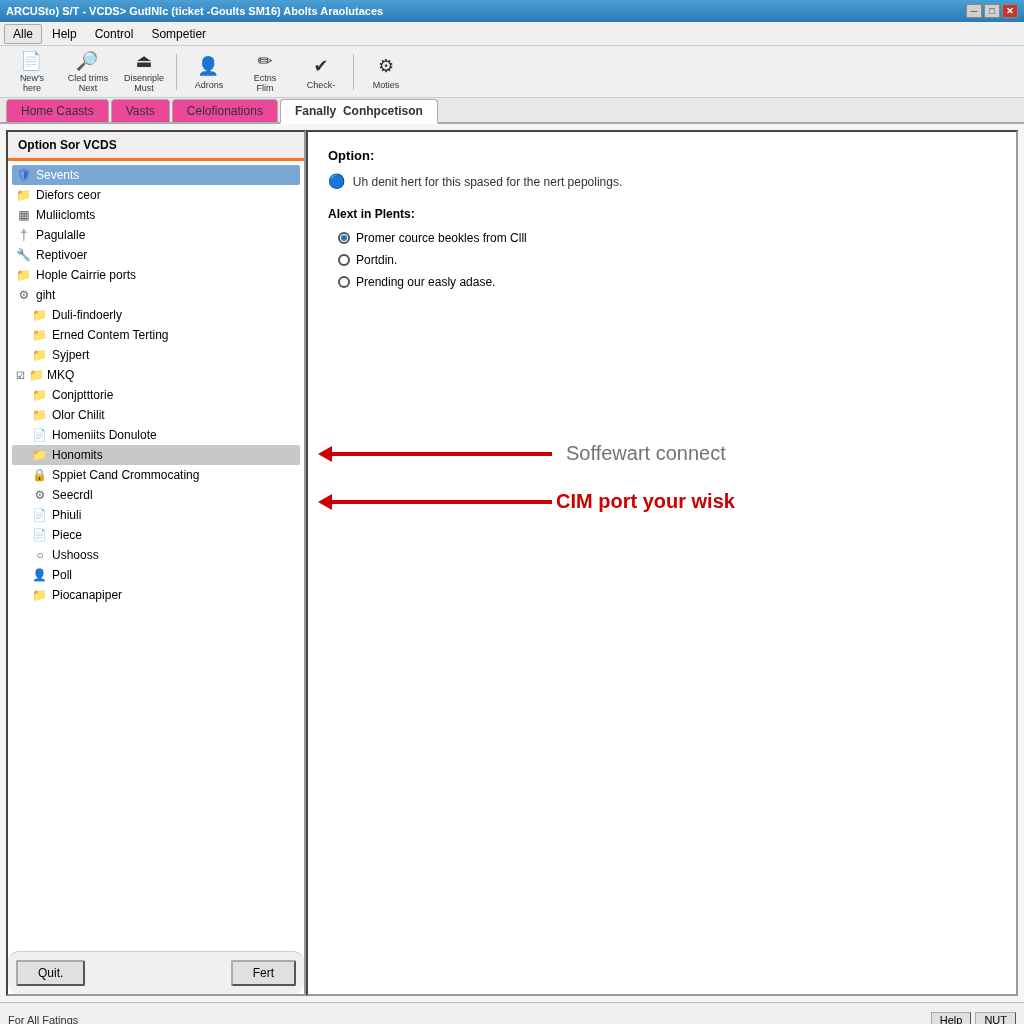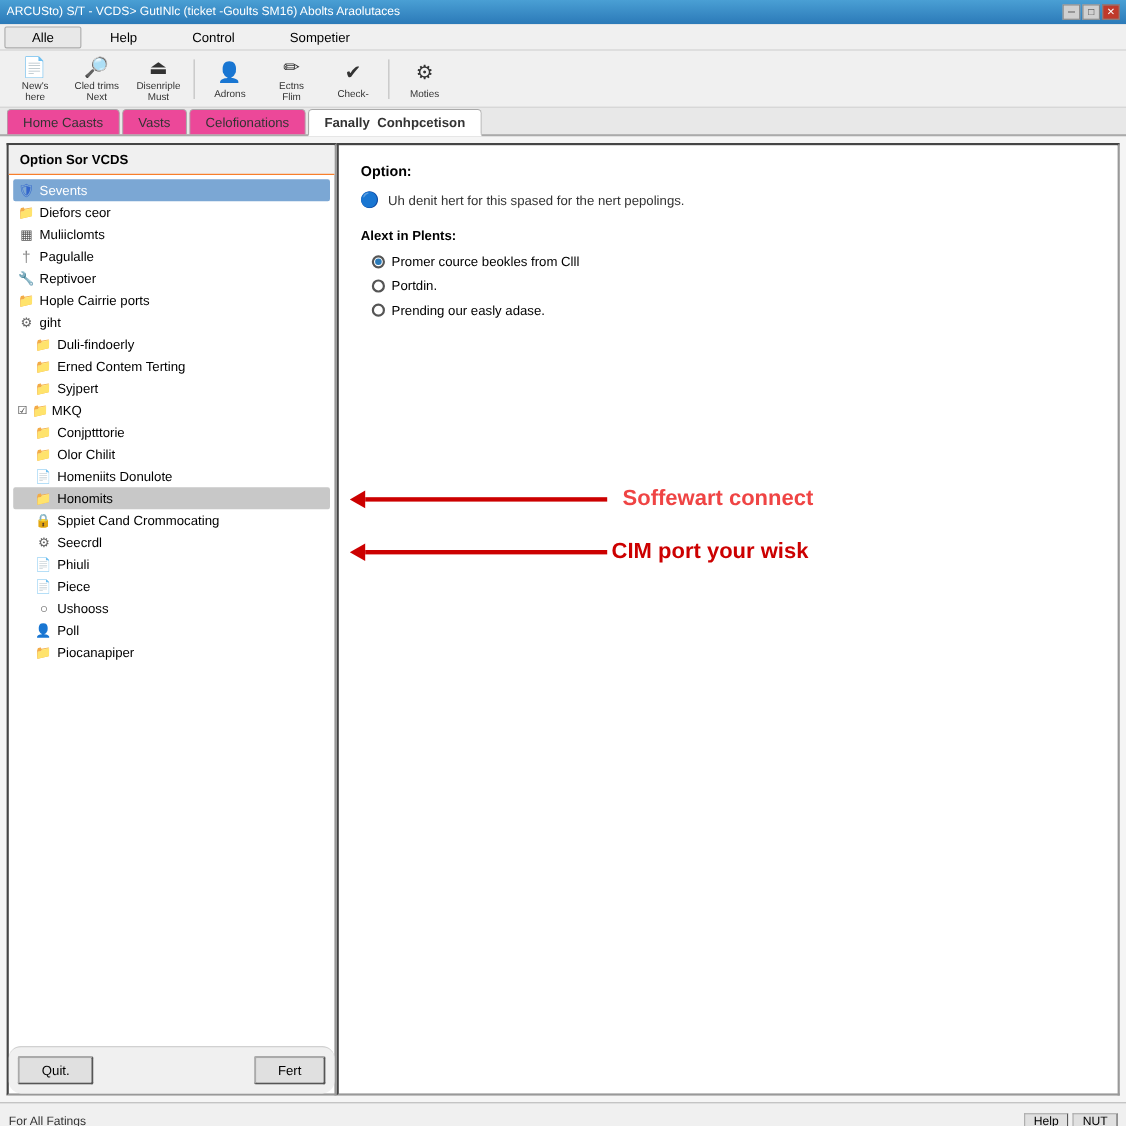--- a/index.html
+++ b/index.html
@@ -15,21 +15,21 @@
     
     .title-bar {
       background: linear-gradient(to bottom, #4a9fd4, #2b7ab8);
       height: 22px;
       display: flex;
       align-items: center;
       justify-content: space-between;
       padding: 0 6px;
       color: white;
       font-size: 11px;
-      font-weight: normal;
+      font-weight: bold;
     }
     .title-bar-text {
       flex: 1;
       overflow: hidden;
       white-space: nowrap;
       text-overflow: ellipsis;
     }
     .title-bar-controls {
       display: flex;
       gap: 2px;
@@ -55,21 +55,21 @@
     .menu-bar {
       background: #f0f0f0;
       border-bottom: 1px solid #ccc;
       display: flex;
       align-items: center;
       padding: 2px 4px;
       height: 24px;
       gap: 2px;
     }
     .menu-item {
-      padding: 2px 24px;
+      padding: 2px 8px;
       font-size: 12px;
       cursor: pointer;
       border-radius: 2px;
     }
     .menu-item.active {
       background: #e8e8e8;
       border: 1px solid #aaa;
     }
 
     
@@ -153,21 +153,21 @@
       width: 300px;
       background: #ffffff;
       border-right: 2px solid #bbb;
       display: flex;
       flex-direction: column;
       border: 2px inset #999;
       margin: 6px 0 6px 6px;
     }
     .left-panel-title {
       background: #f0f0f0;
-      border-bottom: 1px solid #f97316;
+      border-bottom: 3px solid #f97316;
       padding: 6px 10px;
       font-weight: bold;
       font-size: 12px;
     }
     .tree-container {
       flex: 1;
       overflow-y: auto;
       padding: 4px;
     }
     .tree-item {
@@ -499,21 +499,21 @@
       </div>
       <div class="radio-item">
         <div class="radio-input"></div>
         <span>Prending our easly adase.</span>
       </div>
     </div>
 
     <div style="position:absolute; top:310px; left:10px; display:flex; align-items:center;">
       <div style="width:0;height:0;border-top:8px solid transparent;border-bottom:8px solid transparent;border-right:14px solid #cc0000;"></div>
       <div style="width:220px;height:4px;background:#cc0000;"></div>
-      <span style="color:#ef4444;font-size:20px;font-weight:bold;margin-left:14px;white-space:nowrap;">Soffewart connect</span>
+      <span style="color:#737373;font-size:20px;font-weight:normal;margin-left:14px;white-space:nowrap;">Soffewart connect</span>
     </div>
 
     <div style="position:absolute; top:358px; left:10px; display:flex; align-items:center;">
       <div style="width:0;height:0;border-top:8px solid transparent;border-bottom:8px solid transparent;border-right:14px solid #cc0000;"></div>
       <div style="width:220px;height:4px;background:#cc0000;"></div>
       <span style="color:#cc0000;font-size:20px;font-weight:bold;margin-left:4px;white-space:nowrap;">CIM port your wisk</span>
     </div>
 
   </div>
 

